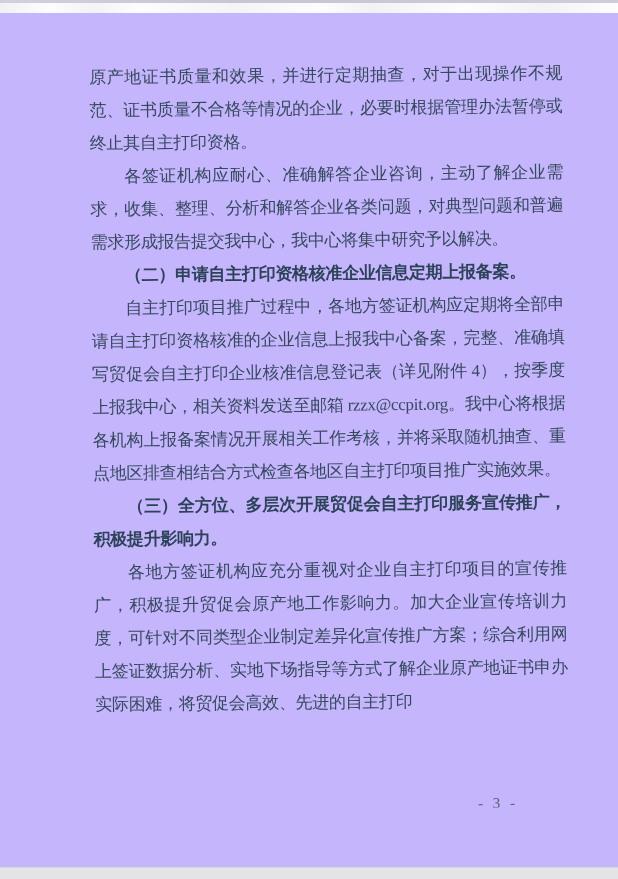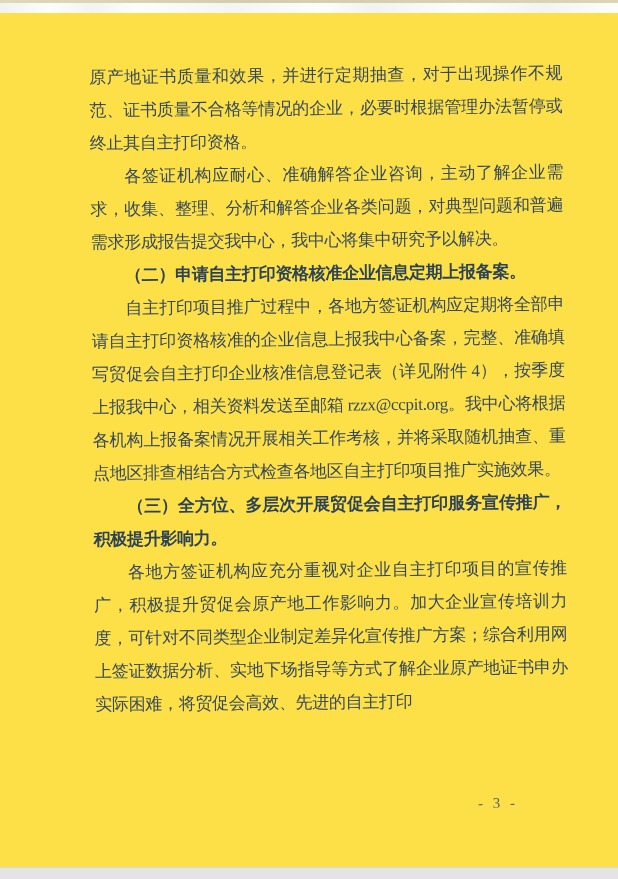--- a/index.html
+++ b/index.html
@@ -12,21 +12,21 @@
     position: relative;
     background: #f4f4f5;
     font-family: "Liberation Serif", "DejaVu Serif", serif;
     overflow: hidden;
   }
   .page {
     position: absolute;
     left: 0; top: 0;
     width: 618px;
     height: 879px;
-    background: #fde047;
+    background: #c4b5fd;
   }
   .scan-edge-top {
     position: absolute;
     left: 0; top: 0;
     width: 618px;
     height: 3px;
     background: linear-gradient(to right, #d7d7d7, #c9c9c9 40%, #d2d2d2);
     opacity: .8;
   }
   .scan-smudge {

